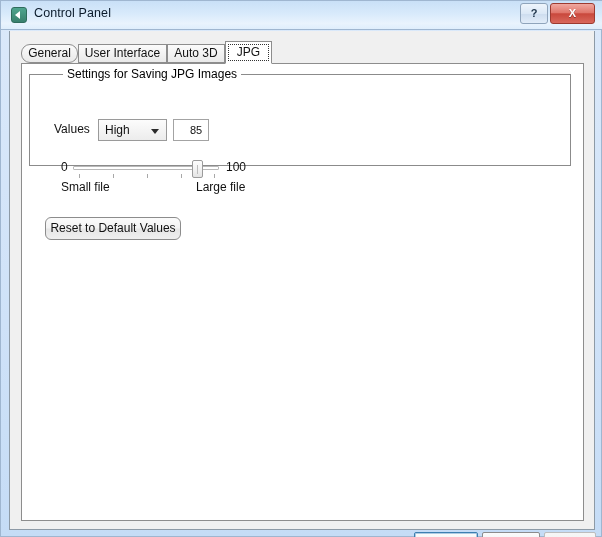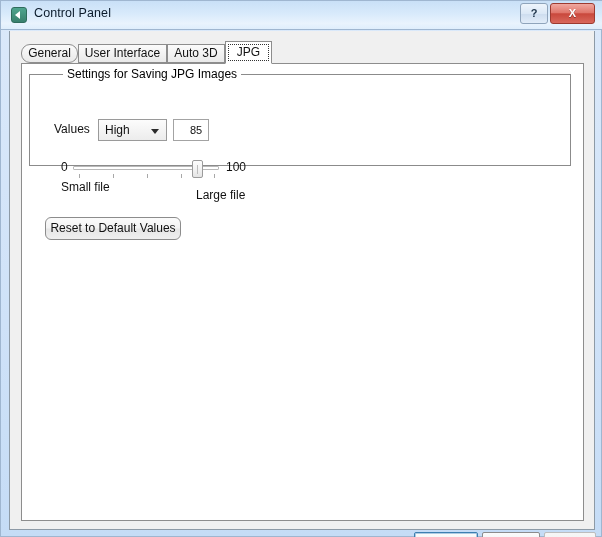--- a/index.html
+++ b/index.html
@@ -253,21 +253,21 @@
     background: #bdbdbd;
   }
   #label-small {
     position: absolute;
     left: 51px; top: 149px;
     font-size: 12px; color: #111111;
   }
   #label-large {
     position: absolute;
     left: 186px; top: 149px;
-    font-size: 12px; color: #111111; margin-top: 8px;
+    font-size: 12px; color: #111111;
   }
 
   
   #reset-button {
     position: absolute;
     left: 35px; top: 186px;
     width: 136px; height: 23px;
     box-sizing: border-box;
     background: linear-gradient(180deg,#fbfbfb 0%, #f2f2f2 48%, #e6e6e6 52%, #efefef 100%);
     border: 1px solid #8c8c8c;

